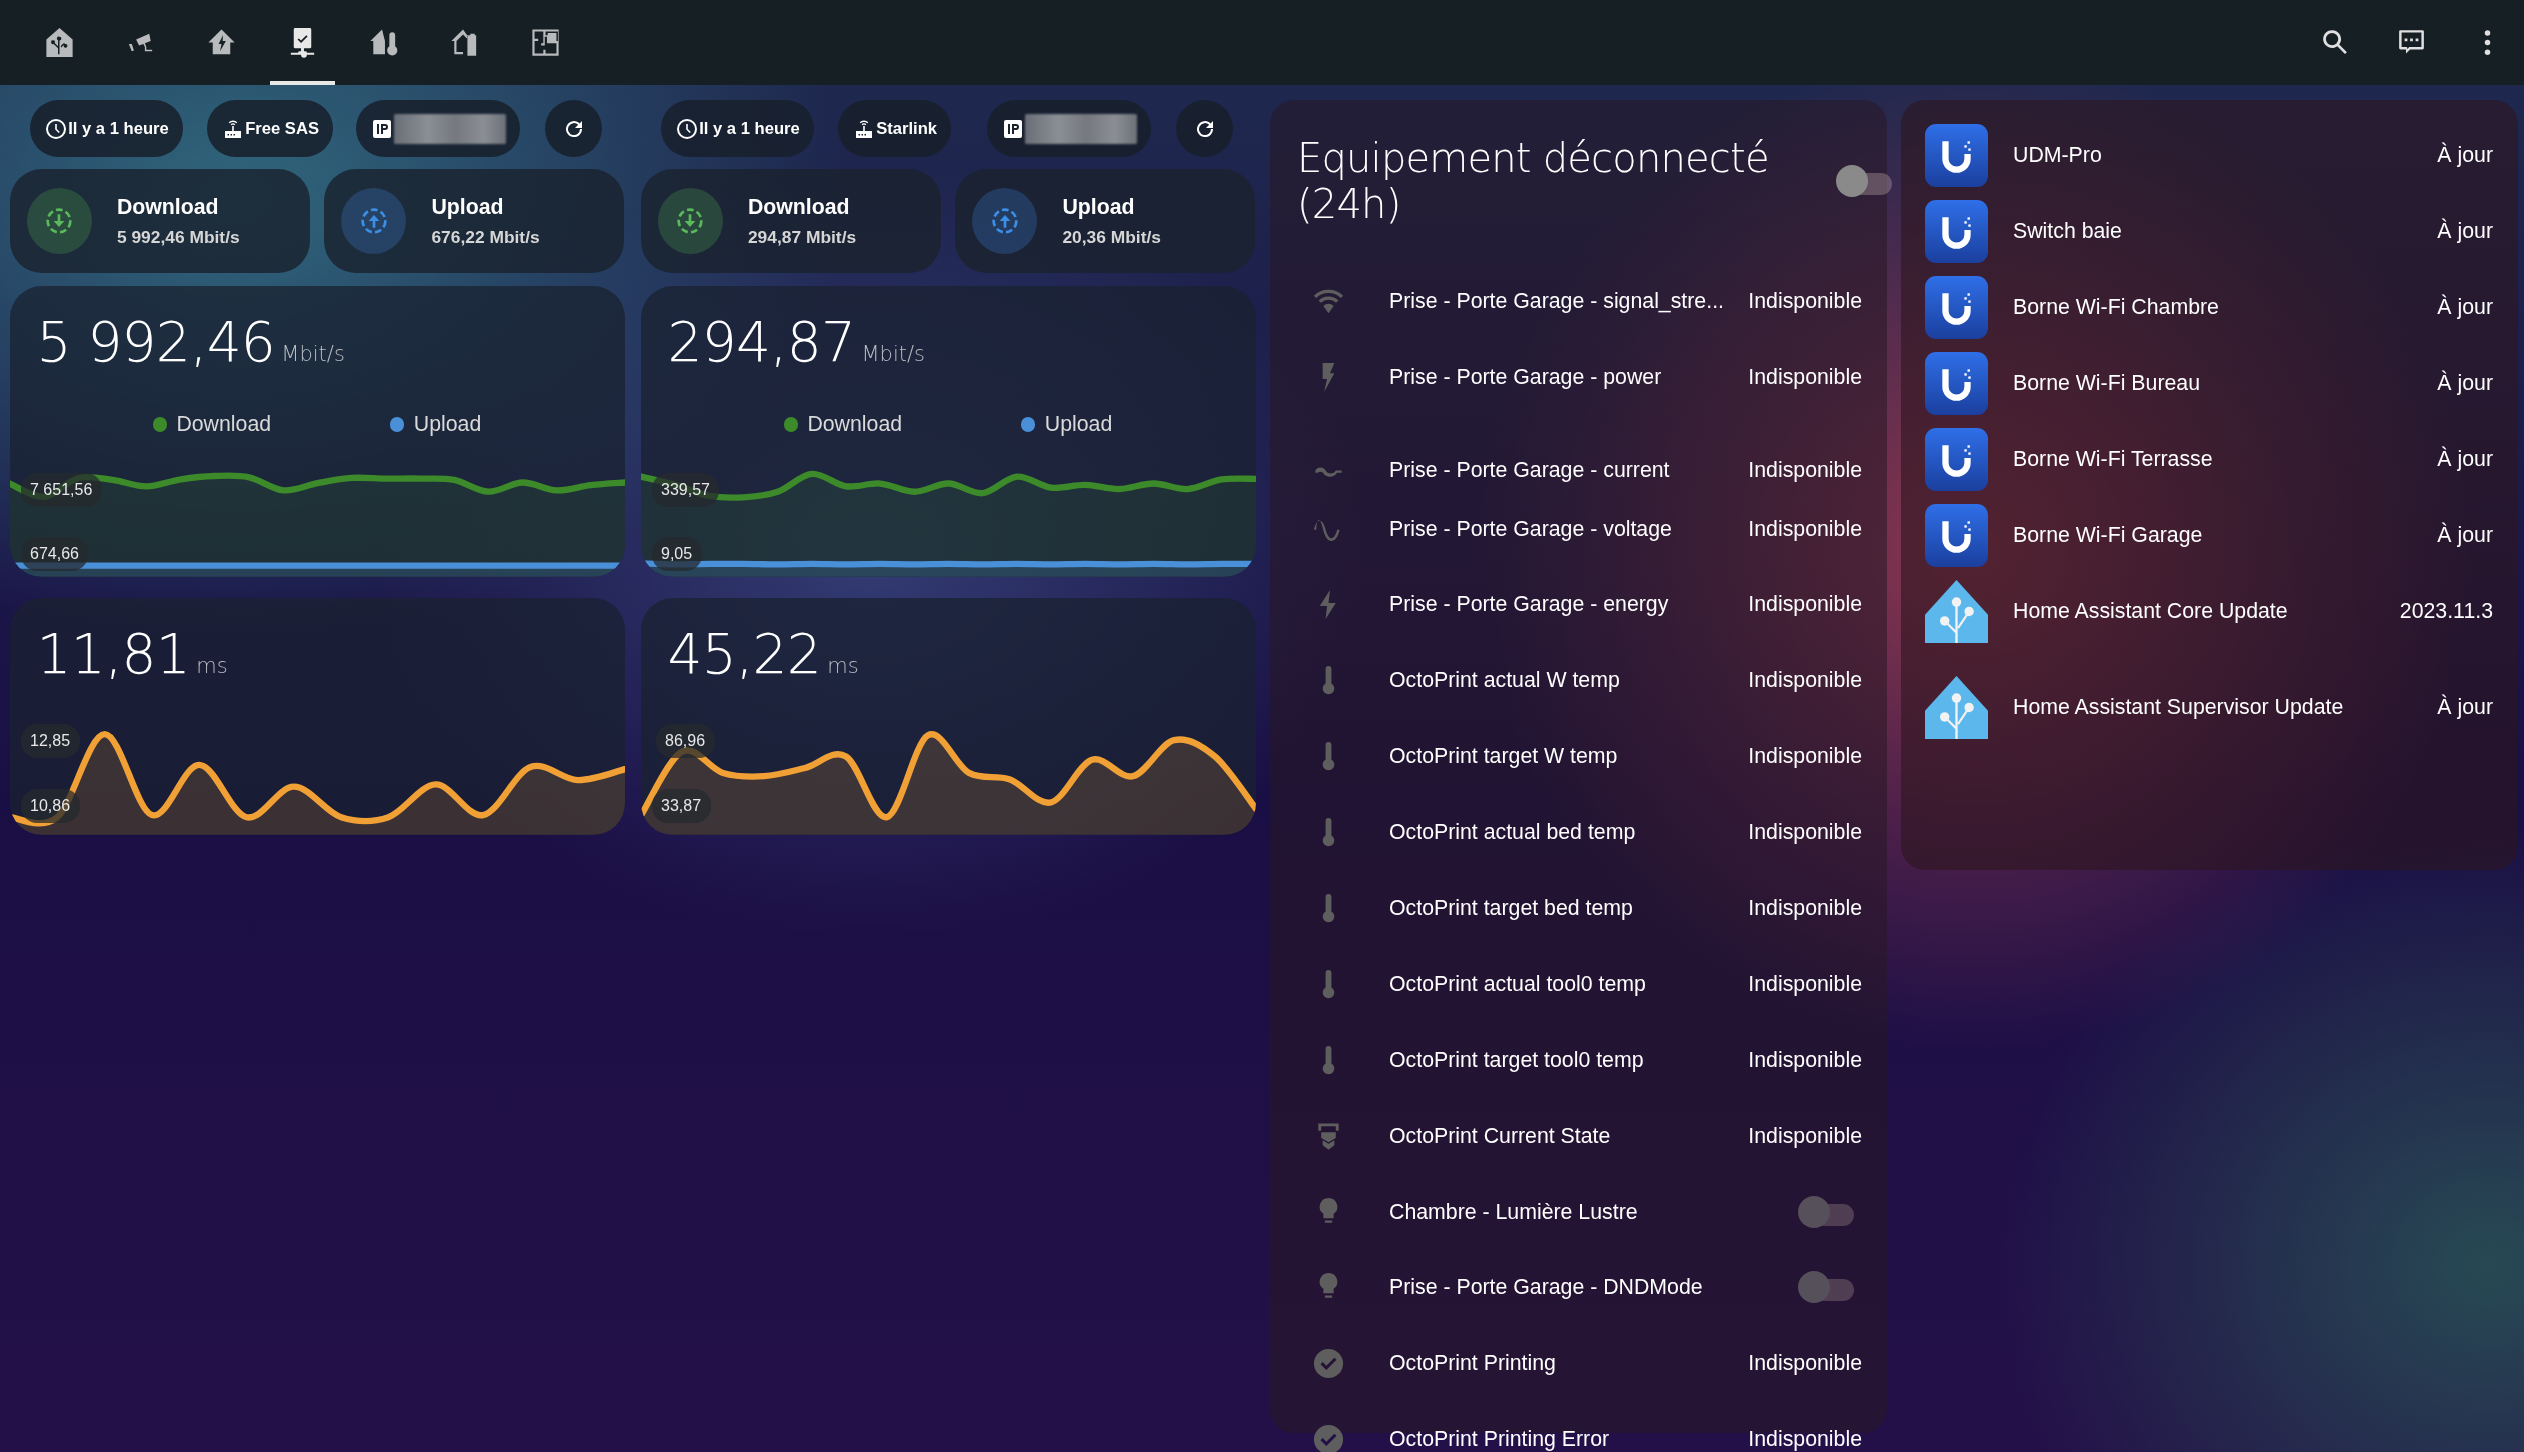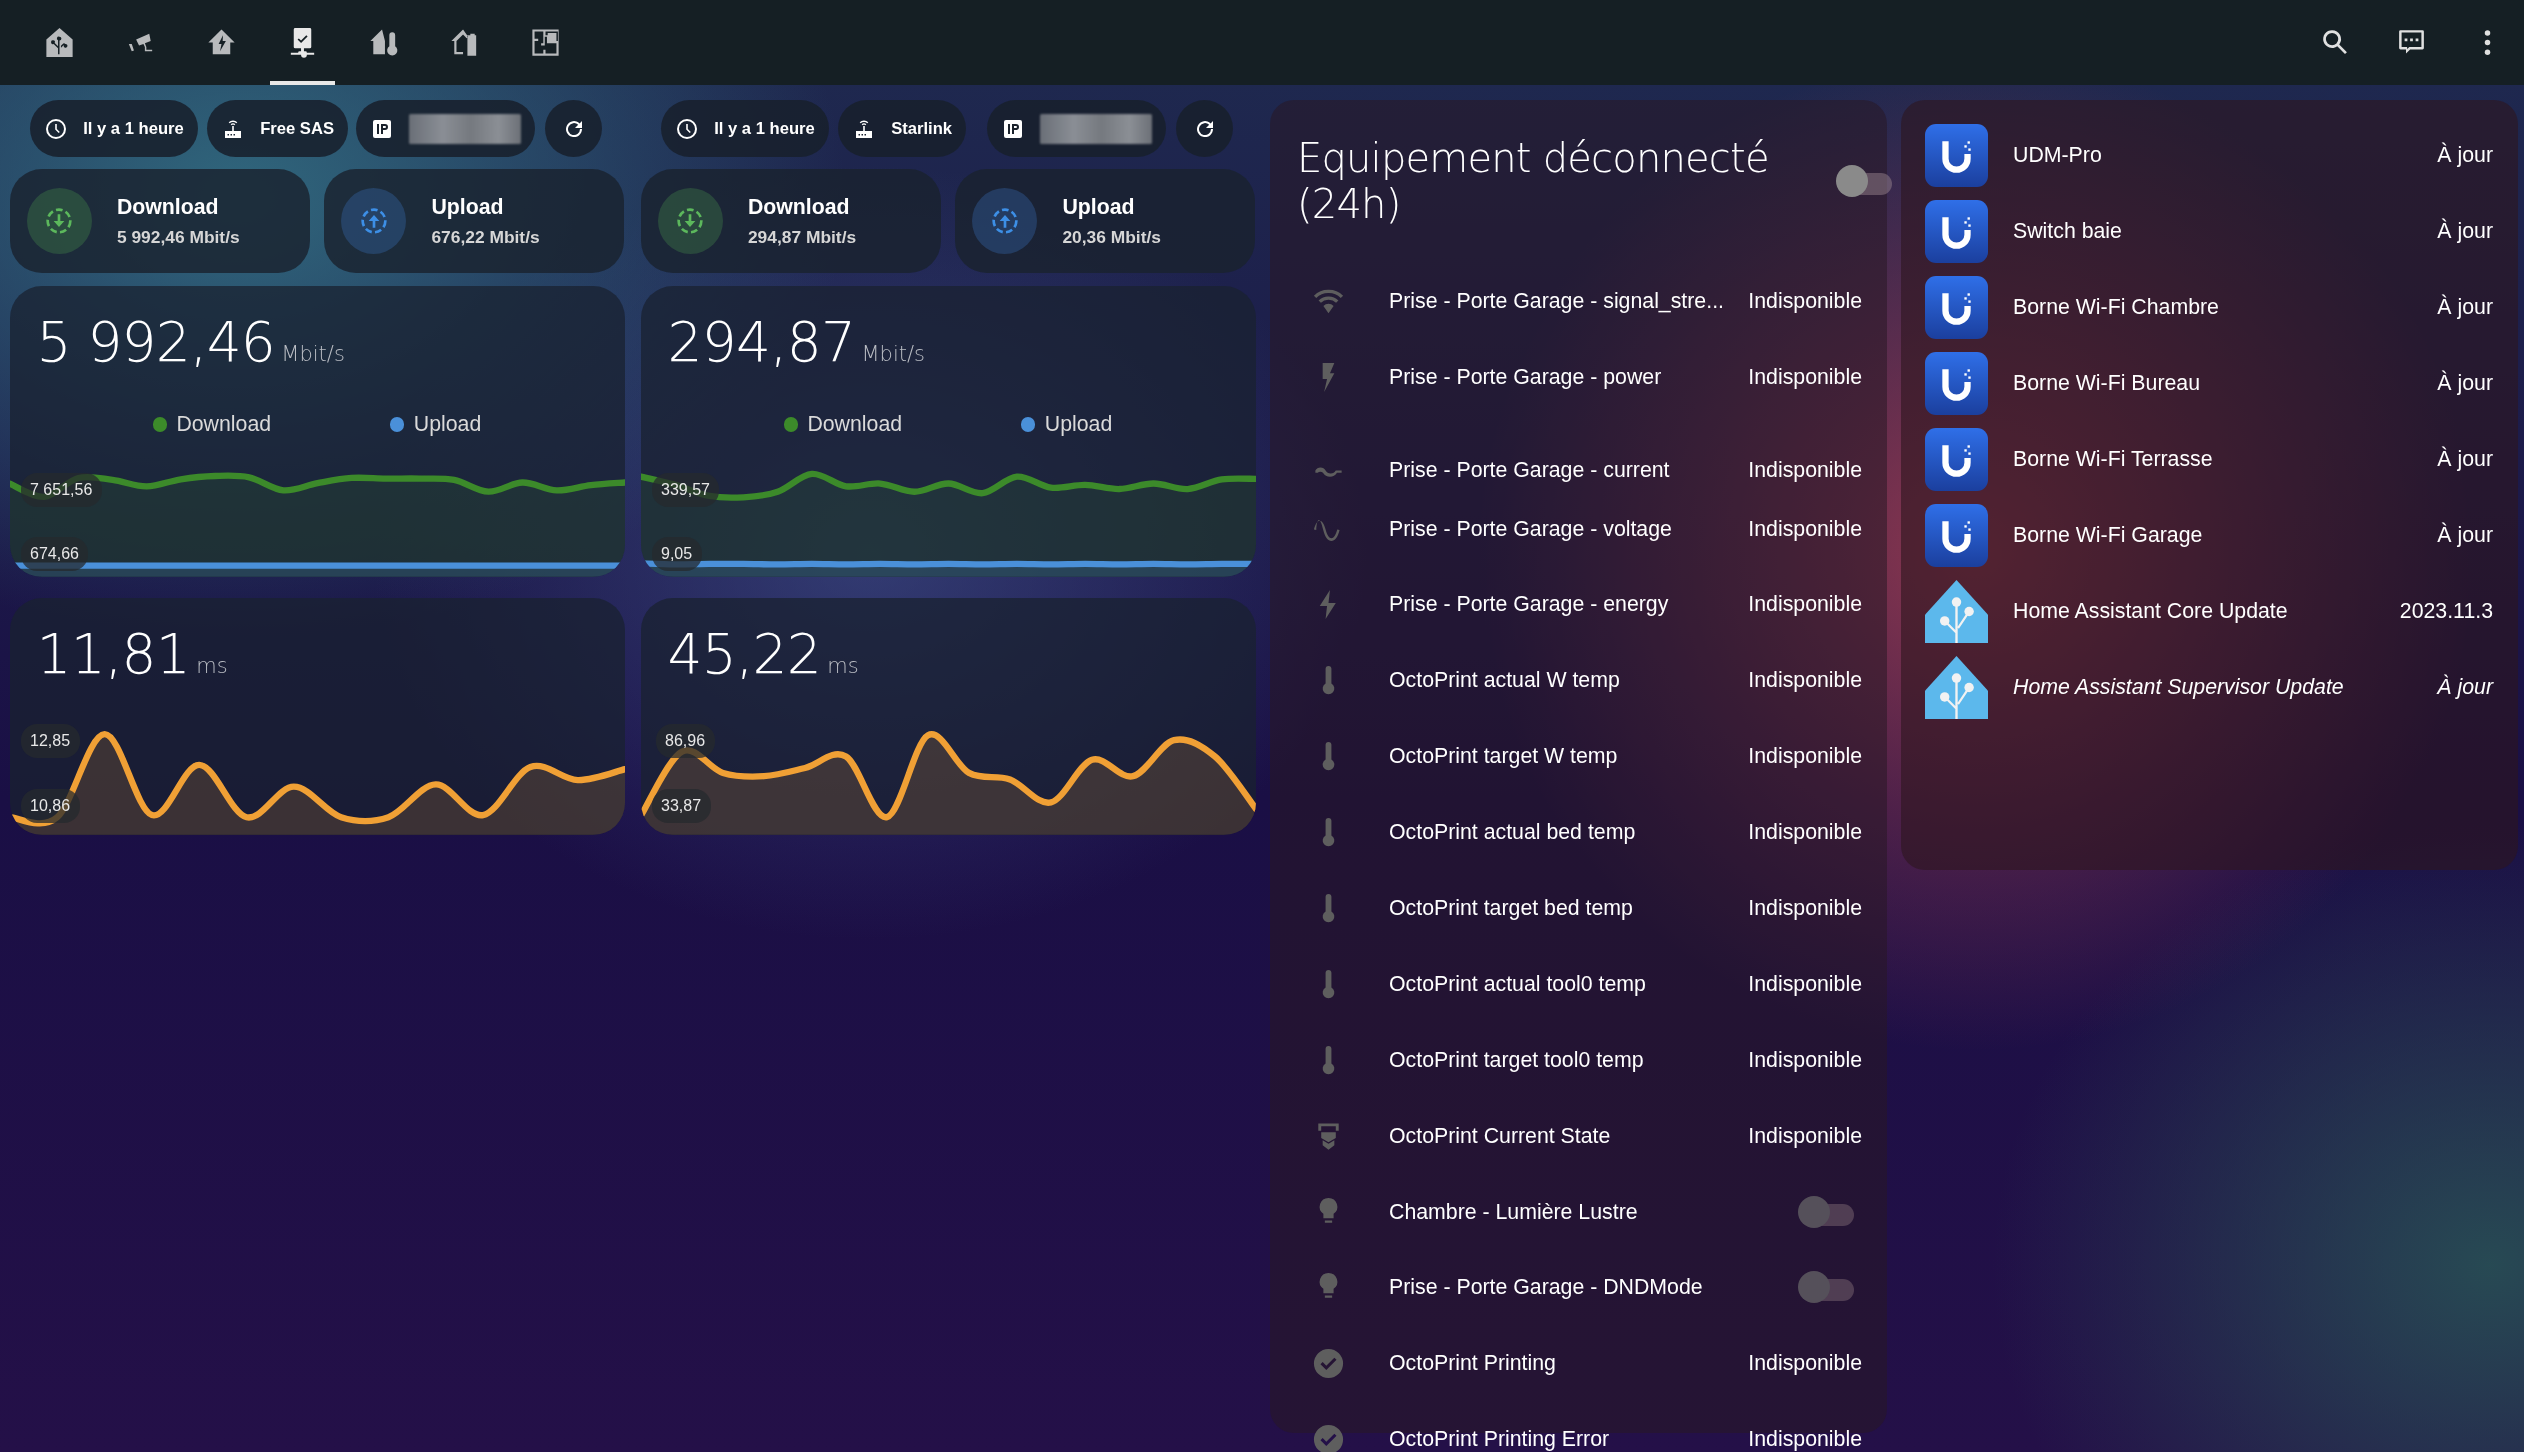--- a/index.html
+++ b/index.html
@@ -31,21 +31,21 @@
     content: ""; position: absolute; bottom: 0; left: 8px; right: 8px; height: 4px; background: #e8e8e8;
   }
   .top-actions { position: absolute; right: 0; top: 0; height: 85px; display: flex; align-items: center; }
   .top-actions .act { width: 76px; height: 85px; display: flex; align-items: center; justify-content: center; cursor: pointer; }
   .top-actions svg { width: 33px; height: 33px; fill: #e0e0e0; }
 
   
   .chip {
     position: absolute; height: 57px; border-radius: 28.5px;
     background: rgba(24,32,44,0.88);
-    display: flex; align-items: center; padding: 0 14.2px; gap: 15px;
+    display: flex; align-items: center; padding: 0 14.2px; gap: 0;
     font-weight: bold; font-size: 16.6px; color: #fff; cursor: pointer;
   }
   .chip svg { width: 24px; height: 24px; fill: #fff; flex: 0 0 auto; }
   .chip .blur {
     width: 112px; height: 30px; border-radius: 1.6px;
     background: linear-gradient(90deg, #6a6f77, #8a8e95 30%, #75797f 55%, #8b8f95 80%, #6c7077);
     filter: blur(0.8px);
   }
   .chip.round { width: 57px; padding: 0; justify-content: center; }
 
@@ -723,21 +723,21 @@
         <span class="uic"><svg viewBox="0 0 80 80" width="63" height="63">
             <path d="M40 0 80 44v36H0V44z" fill="#5cb8ec"></path>
             <path d="M38.5 30h3v50h-3z M41 60l12-18 2.4 1.6L43 62z M39 68 27 56l2-2 12 12z" fill="#f2f2f2"></path>
             <circle cx="40" cy="28" r="6" fill="#f2f2f2"></circle>
             <circle cx="56" cy="40" r="6" fill="#f2f2f2"></circle>
             <circle cx="25" cy="52" r="6" fill="#f2f2f2"></circle>
           </svg></span>
         <span class="uname">Home Assistant Core Update</span>
         <span class="ustate">2023.11.3</span>
       </div>
-      <div class="urow" style="top: 549px; font-style: italic;">
+      <div class="urow" style="top: 569px;">
         <span class="uic"><svg viewBox="0 0 80 80" width="63" height="63">
             <path d="M40 0 80 44v36H0V44z" fill="#5cb8ec"></path>
             <path d="M38.5 30h3v50h-3z M41 60l12-18 2.4 1.6L43 62z M39 68 27 56l2-2 12 12z" fill="#f2f2f2"></path>
             <circle cx="40" cy="28" r="6" fill="#f2f2f2"></circle>
             <circle cx="56" cy="40" r="6" fill="#f2f2f2"></circle>
             <circle cx="25" cy="52" r="6" fill="#f2f2f2"></circle>
           </svg></span>
         <span class="uname">Home Assistant Supervisor Update</span>
         <span class="ustate">À jour</span>
       </div>

